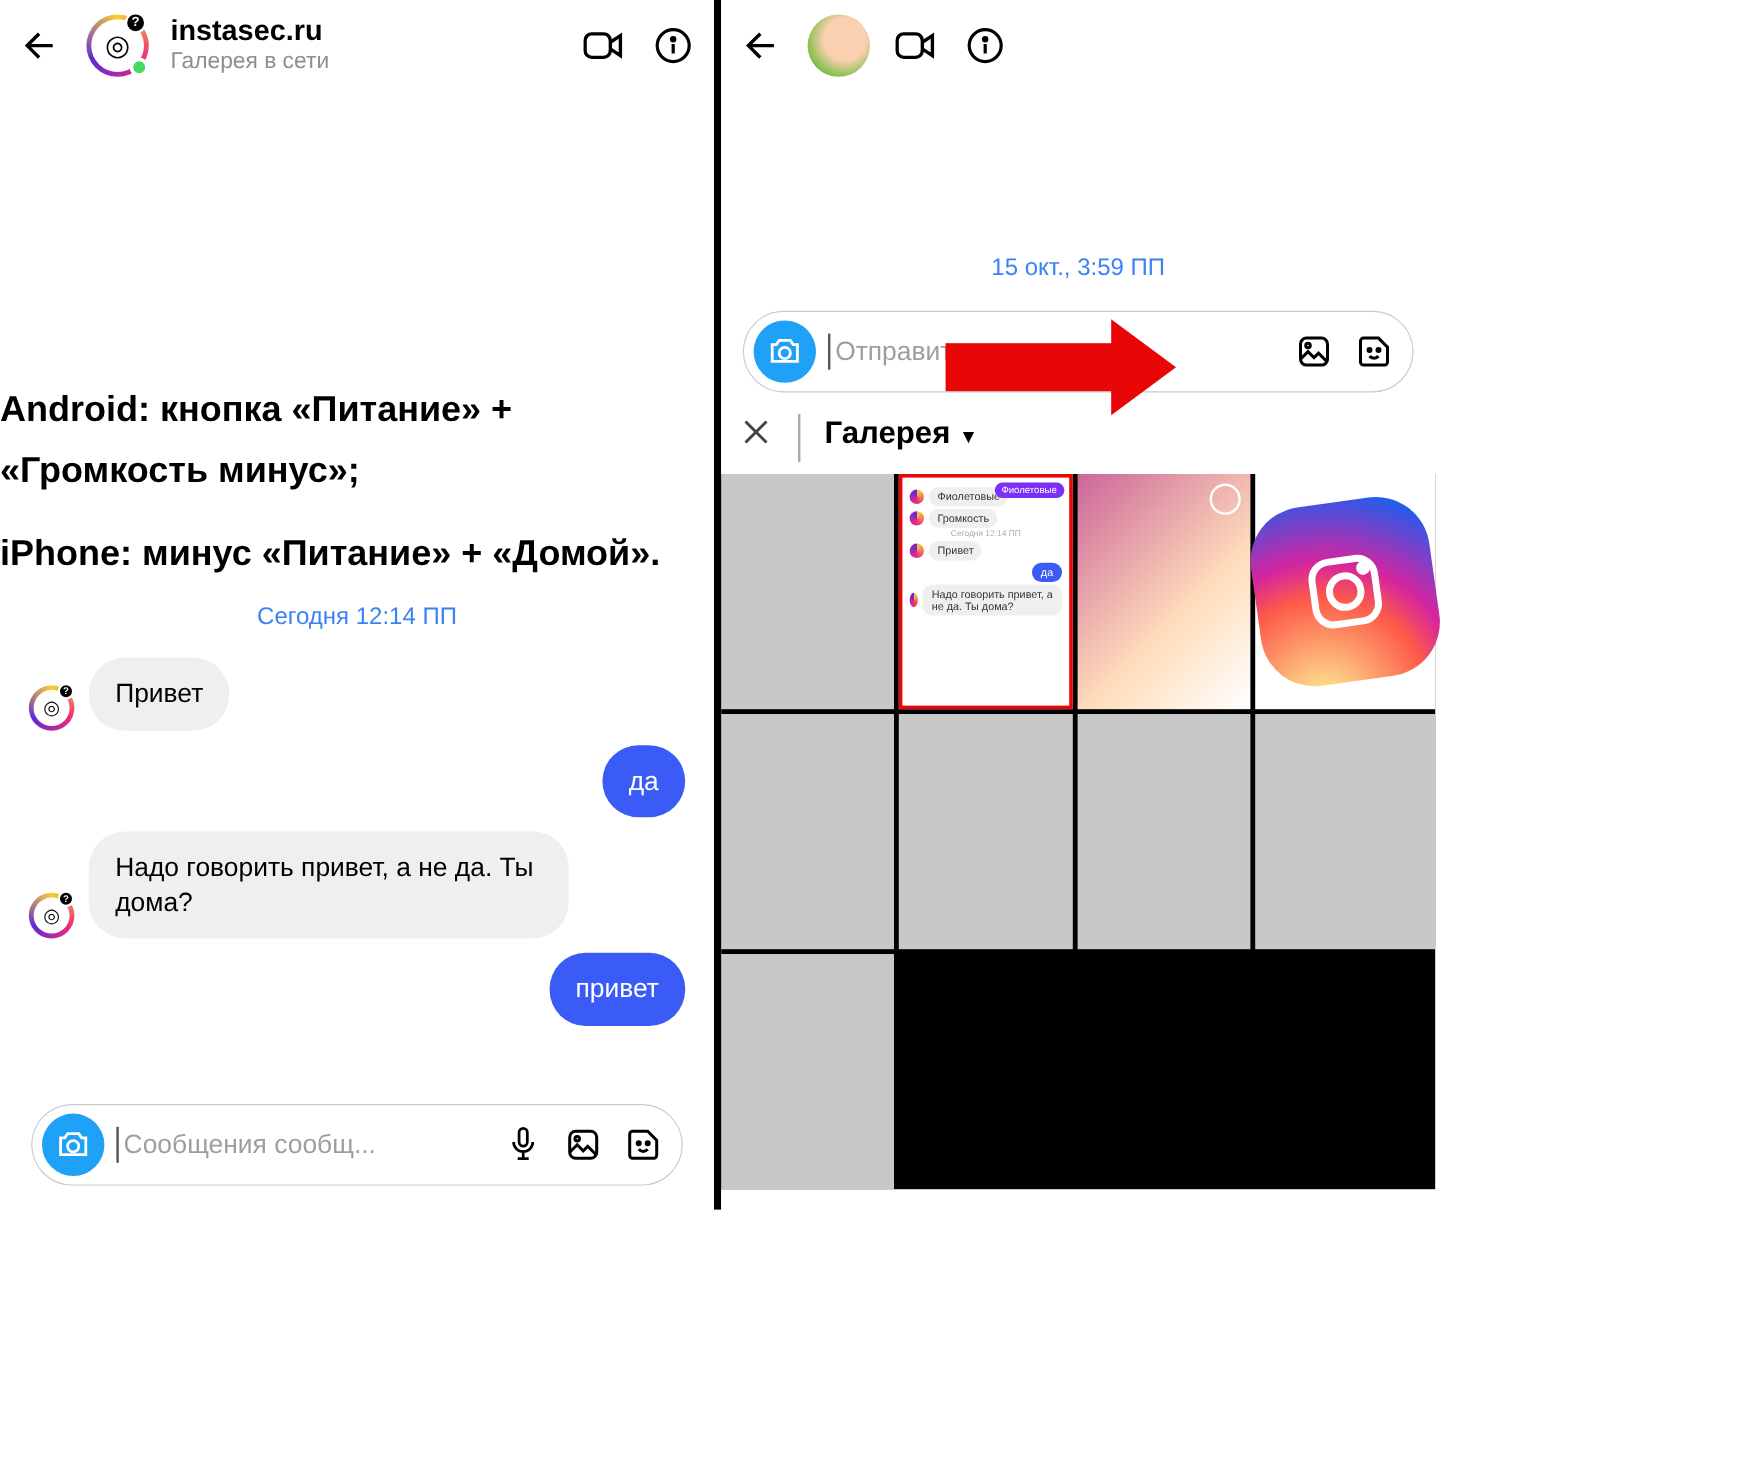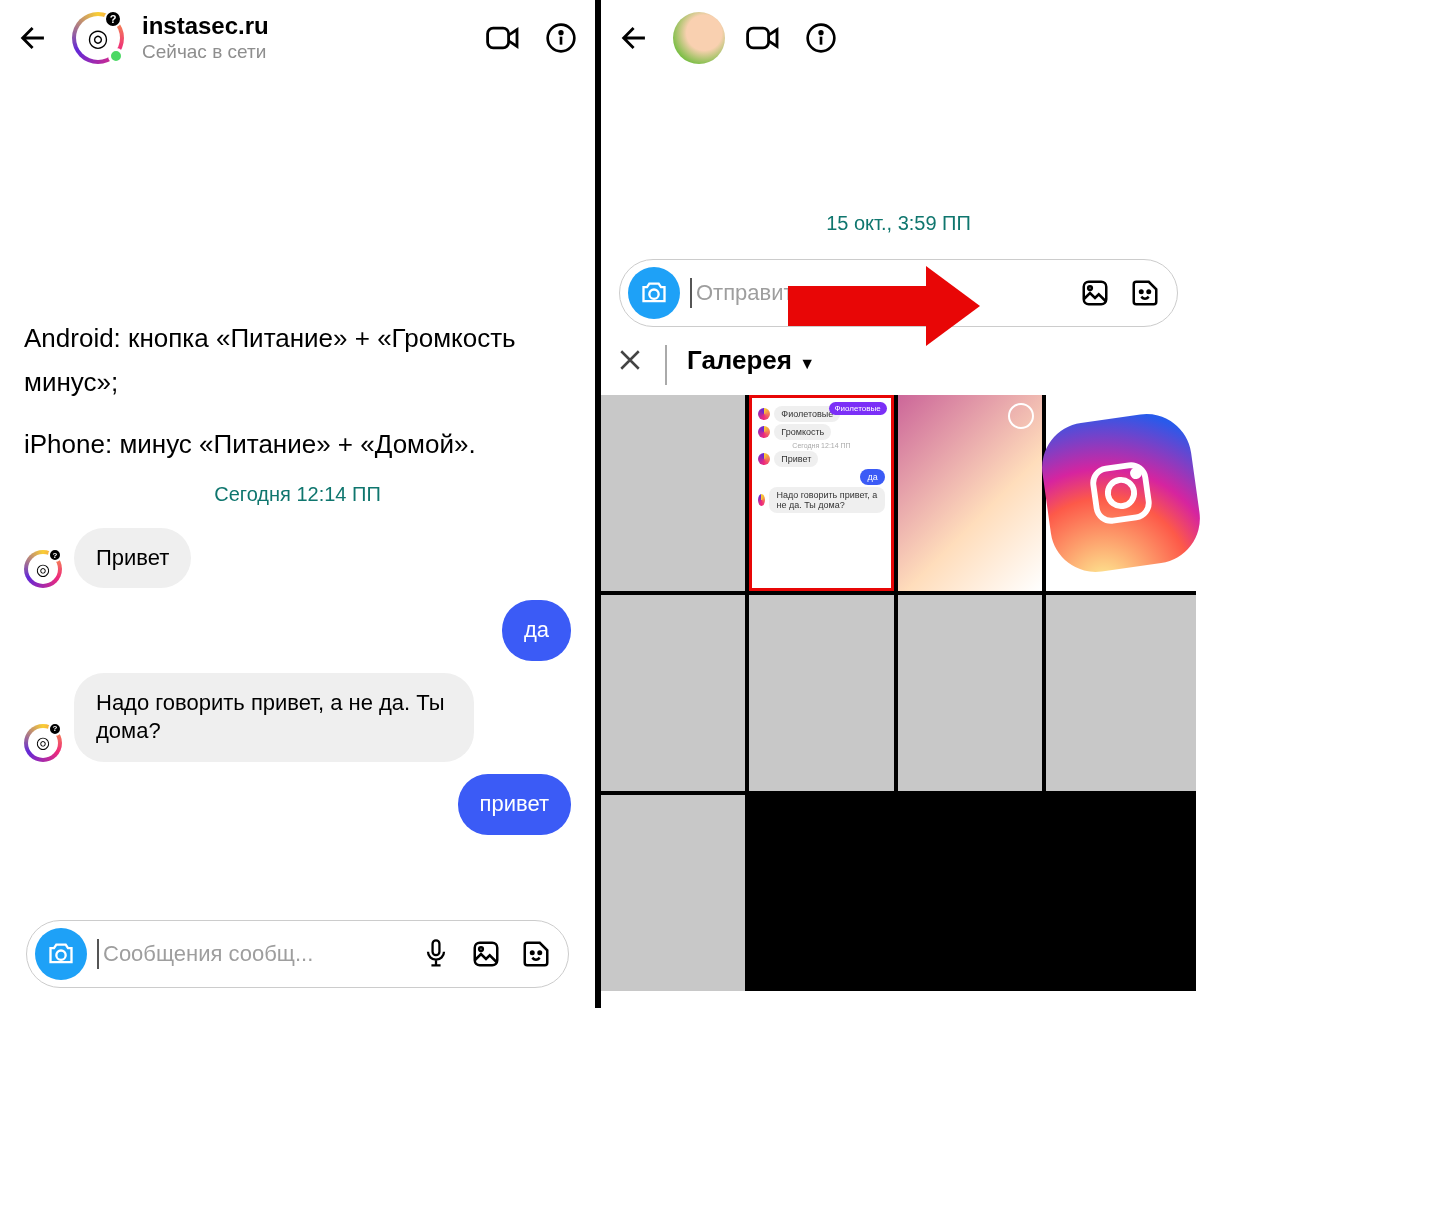--- a/index.html
+++ b/index.html
@@ -12,22 +12,22 @@
 .avatar-wrap{position:relative;width:52px;height:52px}
 .avatar-ring{width:52px;height:52px;border-radius:50%;background:conic-gradient(#f9ce34,#ee2a7b,#6228d7,#f9ce34);display:flex;align-items:center;justify-content:center}
 .avatar-inner{width:44px;height:44px;border-radius:50%;background:#fff;display:flex;align-items:center;justify-content:center;font-size:24px}
 .avatar-q{position:absolute;top:-2px;right:2px;width:18px;height:18px;border-radius:50%;background:#000;color:#fff;font-size:11px;font-weight:700;display:flex;align-items:center;justify-content:center;border:2px solid #fff}
 .online-dot{position:absolute;bottom:0;right:0;width:16px;height:16px;border-radius:50%;background:#4bd864;border:3px solid #fff}
 .header-title{flex:1;line-height:1.2}
 .htitle{font-size:24px;font-weight:700;display:flex;align-items:center;gap:6px}
 .hsub{font-size:19px;color:#8e8e8e}
 .hicn{width:40px;height:40px;display:flex;align-items:center;justify-content:center}
 .verify{width:22px;height:22px;background:#3897f0;border-radius:50%;color:#fff;display:inline-flex;align-items:center;justify-content:center;font-size:12px}
-.instruct{padding:0 24px;font-size:26px;font-weight:400;line-height:1.7}
-.timestamp{text-align:center;color:#0f766e;font-size:20px;padding:16px 0}
+.instruct{padding:0 0;font-size:30px;font-weight:700;line-height:1.7}
+.timestamp{text-align:center;color:#3b82f6;font-size:20px;padding:16px 0}
 .msg-row{display:flex;align-items:flex-end;padding:6px 24px;gap:12px}
 .msg-row.right{justify-content:flex-end}
 .small-av{width:38px;height:38px}
 .small-av .avatar-ring{width:38px;height:38px}
 .small-av .avatar-inner{width:30px;height:30px;font-size:16px}
 .small-av .avatar-q{width:14px;height:14px;font-size:8px;top:-2px;right:0}
 .bubble{max-width:400px;padding:16px 22px;border-radius:30px;font-size:22px;line-height:1.3}
 .bubble.in{background:#efefef;color:#000}
 .bubble.out{background:#3b5bf6;color:#fff}
 .composer{margin:20px 26px;height:68px;border:1.5px solid #ccc;border-radius:40px;display:flex;align-items:center;padding:0 12px 0 8px;gap:10px}
@@ -73,21 +73,21 @@
     </div>
     <div class="avatar-wrap">
       <div class="avatar-ring">
           <div class="avatar-inner">◎</div>
         </div>
       <div class="avatar-q">?</div>
       <div class="online-dot"></div>
     </div>
     <div class="header-title">
       <div class="htitle">instasec.ru</div>
-      <div class="hsub">Сейчас в сети</div>
+      <div class="hsub">Галерея в сети</div>
     </div>
     <div class="hicn">
       <svg width="34" height="28" viewBox="0 0 24 20" fill="none" stroke="#000" stroke-width="2">
           <rect x="1" y="3" width="15" height="14" rx="4"></rect>
           <path d="M16 8l6-4v12l-6-4"></path>
         </svg>
     </div>
     <div class="hicn">
       <svg width="32" height="32" viewBox="0 0 24 24" fill="none" stroke="#000" stroke-width="2">
           <circle cx="12" cy="12" r="10"></circle>

